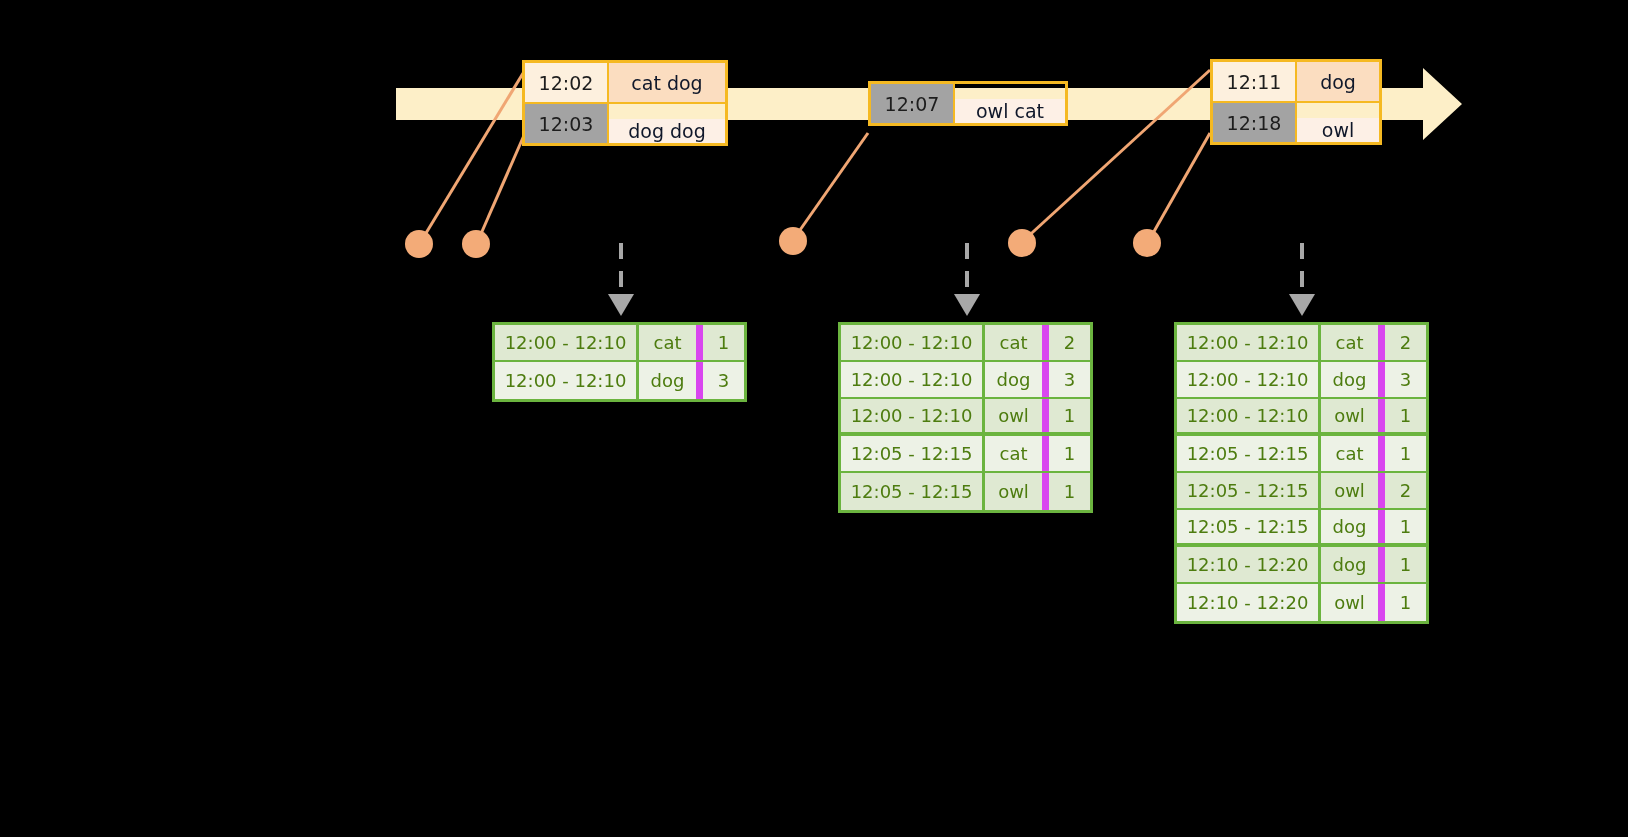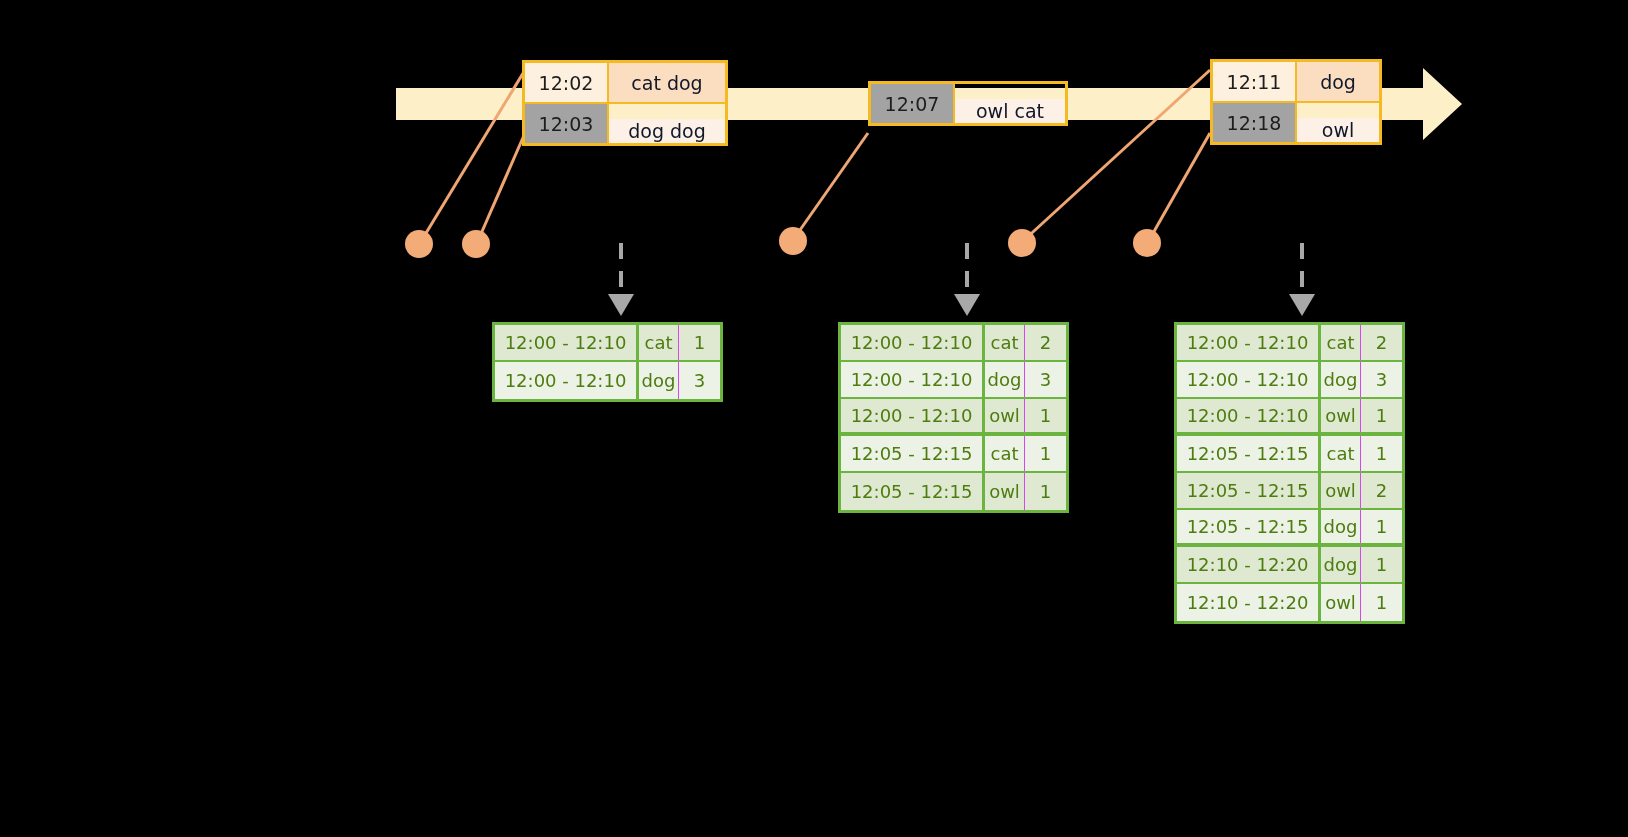--- a/index.html
+++ b/index.html
@@ -95,22 +95,22 @@
     justify-content: center;
     font-size: 18px;
     color: #4d7c0f;
     box-sizing: border-box;
   }
   .cell-window {
     width: 144px;
     border-right: 3px solid #6bb43f;
   }
   .cell-word {
-    width: 40px;
-    border-right: 1px solid #d946ef;
+    width: 64px;
+    border-right: 7px solid #d946ef;
   }
   .cell-count {
     width: 41px;
   }
 </style>
 </head>
 <body>
 
 <div id="canvas">
 

